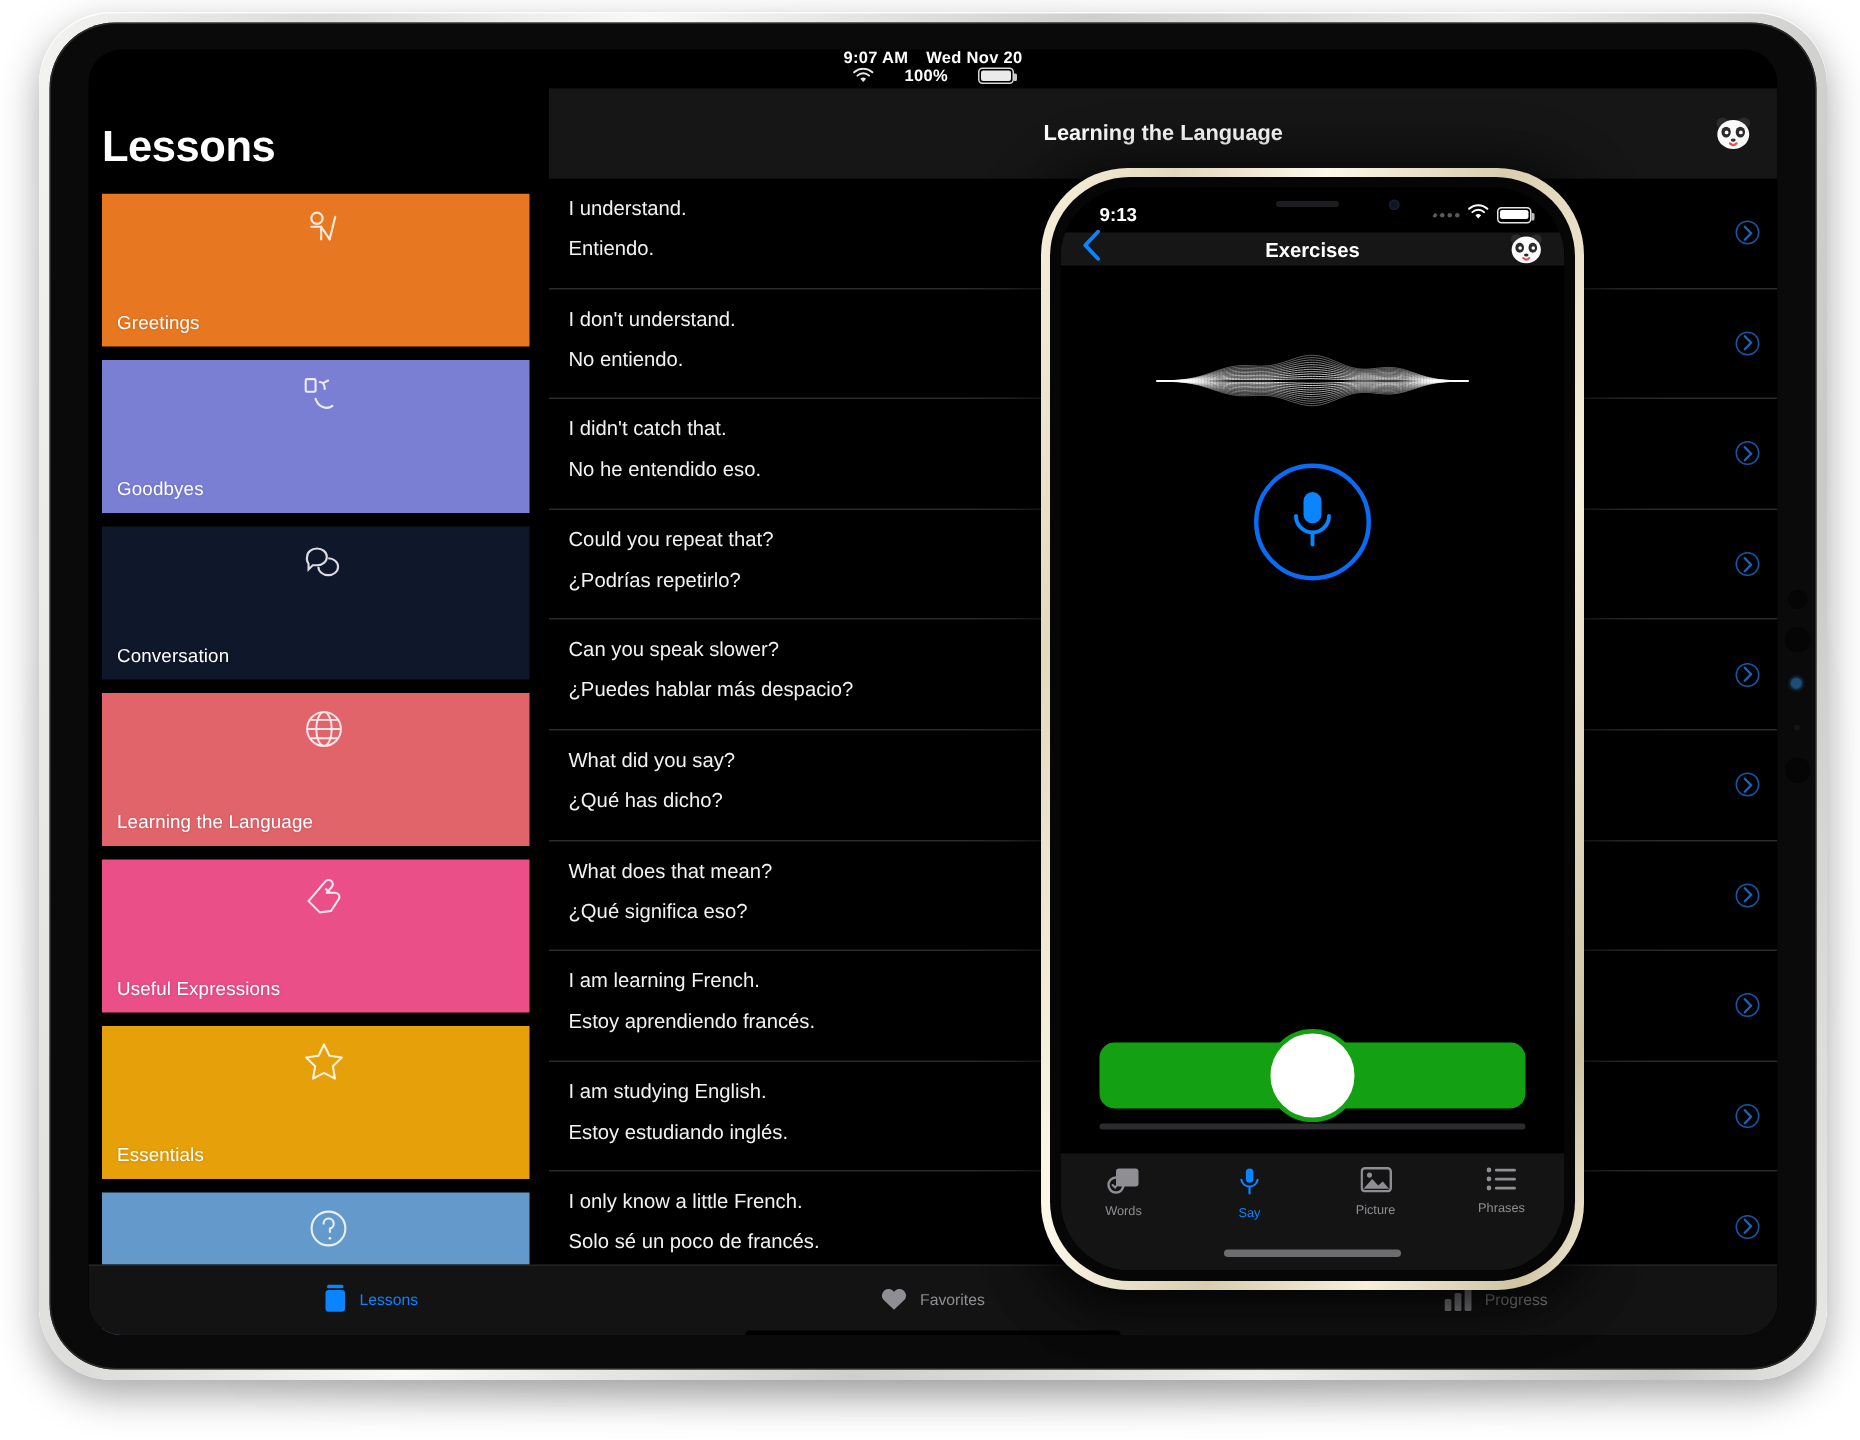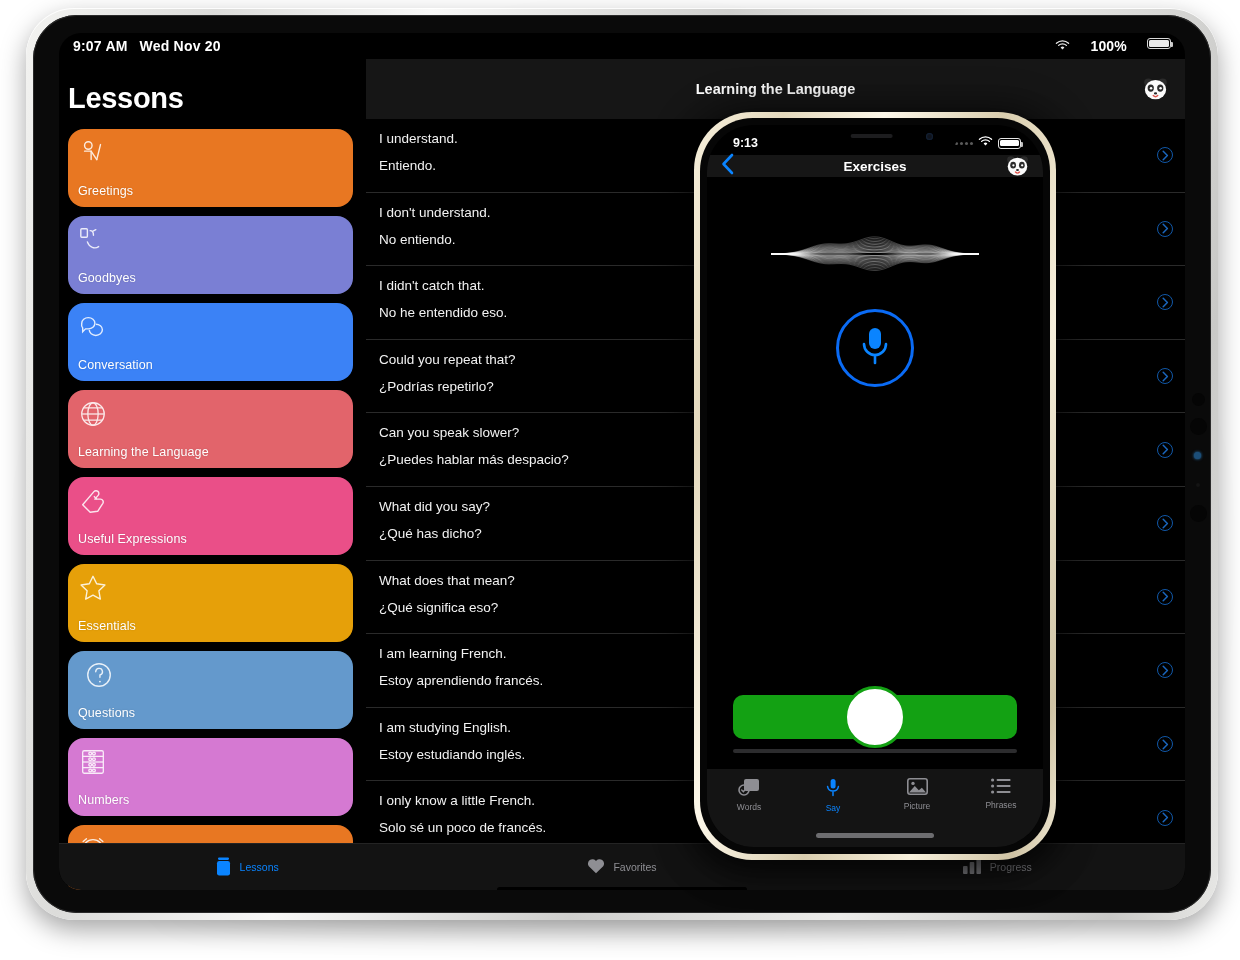--- a/index.html
+++ b/index.html
@@ -39,22 +39,23 @@
   .sensor.s1{ left:1192px; top:393px; width:13px; height:13px; }
   .sensor.s2{ left:1190px; top:418px; width:17px; height:17px; }
   .sensor.s3{ left:1194px; top:452px; width:7px;  height:7px; background:#1c4e78; box-shadow:0 0 3px #2b7fc2;}
   .sensor.s4{ left:1196px; top:483px; width:4px;  height:4px; background:#141414;}
   .sensor.s5{ left:1190px; top:505px; width:17px; height:17px; }
 
   
   .ipad-status{
     position:absolute; left:0; top:0; width:100%; height:26px;
     display:flex; align-items:center; justify-content:space-between;
-    padding:0 14px; color:#fff; font-size:14px; font-weight:700;
+    padding:0 14px; color:#fff; font-size:11px; font-weight:700;
     letter-spacing:.2px;
+    flex-direction:column;
   }
   .ipad-status .left{ display:flex; gap:12px; }
   .ipad-status .right{ display:flex; gap:20px; align-items:flex-start; }
   .batt{
     width:24px;height:11px;border:1.3px solid #d8d8d8;border-radius:3px;
     position:relative; display:inline-block;
   }
   .batt::after{ content:""; position:absolute; left:1px; top:1px; bottom:1px; right:1px;
     background:#eaeaea; border-radius:1.5px;}
   .batt::before{ content:""; position:absolute; right:-3.4px; top:3px; width:2px;height:5px;
@@ -66,22 +67,22 @@
   .sidebar{
     width:307px; background:#000; position:relative; overflow:hidden;
     display:flex; flex-direction:column;
   }
   .sidebar-title{
     color:#fff; font-size:29px; font-weight:700; padding:23px 0 14px 9px;
     letter-spacing:-0.3px;
   }
   .lesson-list{ flex:1; overflow:hidden; padding-left:9px; padding-right:13px; }
   .lesson-card{
-    height:78px; border-radius:16px; margin-bottom:9px; position:relative;
-    padding:9px 0 0 10px; overflow:hidden;
+    height:102px; border-radius:0; margin-bottom:9px; position:relative;
+    padding:9px 0 0 10px; overflow:hidden;text-align:center;
   }
   .lesson-card .licon{ width:30px;height:30px; opacity:.85; }
   .lesson-card .llabel{
     position:absolute; left:10px; bottom:9px; color:#fff; font-size:12.5px;
     font-weight:400; letter-spacing:.1px; text-shadow:0 0 2px rgba(0,0,0,.18);
   }
 
   
   .detail{ flex:1; background:#0c0c0c; position:relative; display:flex; flex-direction:column; }
   .detail-nav{
@@ -257,21 +258,21 @@
                   <path d="M7 14h7l6 9"></path>
                   <path d="M20 23 24 7"></path>
                   <path d="M14 14v9"></path>
                 </svg></span><span class="llabel">Greetings</span></div>
             <div class="lesson-card" style="background: rgb(122, 127, 212);"><span class="licon"><svg viewBox="0 0 32 32" width="30" height="30" fill="none" stroke="#fff" stroke-width="1.5" stroke-linecap="round">
                   <rect x="3" y="4" width="7" height="9" rx="1"></rect>
                   <path d="M13 6c2 0 3.5 2 3.5 5"></path>
                   <path d="M10 18c2 6 8 8 12 5"></path>
                   <path d="M16 6.5 19 5"></path>
                 </svg></span><span class="llabel">Goodbyes</span></div>
-            <div class="lesson-card" style="background: #3b82f6;"><span class="licon"><svg viewBox="0 0 32 32" width="30" height="30" fill="none" stroke="#fff" stroke-width="1.5">
+            <div class="lesson-card" style="background: #0f172a;"><span class="licon"><svg viewBox="0 0 32 32" width="30" height="30" fill="none" stroke="#fff" stroke-width="1.5">
                   <path d="M4 12a7 6 0 1 1 7 6H8l-3 3v-4a6 6 0 0 1-1-5z"></path>
                   <path d="M12 19a7 6 0 1 0 7-6"></path>
                 </svg></span><span class="llabel">Conversation</span></div>
             <div class="lesson-card" style="background: rgb(226, 100, 107);"><span class="licon"><svg viewBox="0 0 32 32" width="30" height="30" fill="none" stroke="#fff" stroke-width="1.4">
                   <circle cx="16" cy="16" r="12"></circle>
                   <ellipse cx="16" cy="16" rx="5.5" ry="12"></ellipse>
                   <line x1="4" y1="16" x2="28" y2="16"></line>
                   <path d="M6.5 9.5h19M6.5 22.5h19"></path>
                 </svg></span><span class="llabel">Learning the Language</span></div>
             <div class="lesson-card" style="background: rgb(234, 79, 136);"><span class="licon"><svg viewBox="0 0 32 32" width="30" height="30" fill="none" stroke="#fff" stroke-width="1.5" stroke-linejoin="round">

